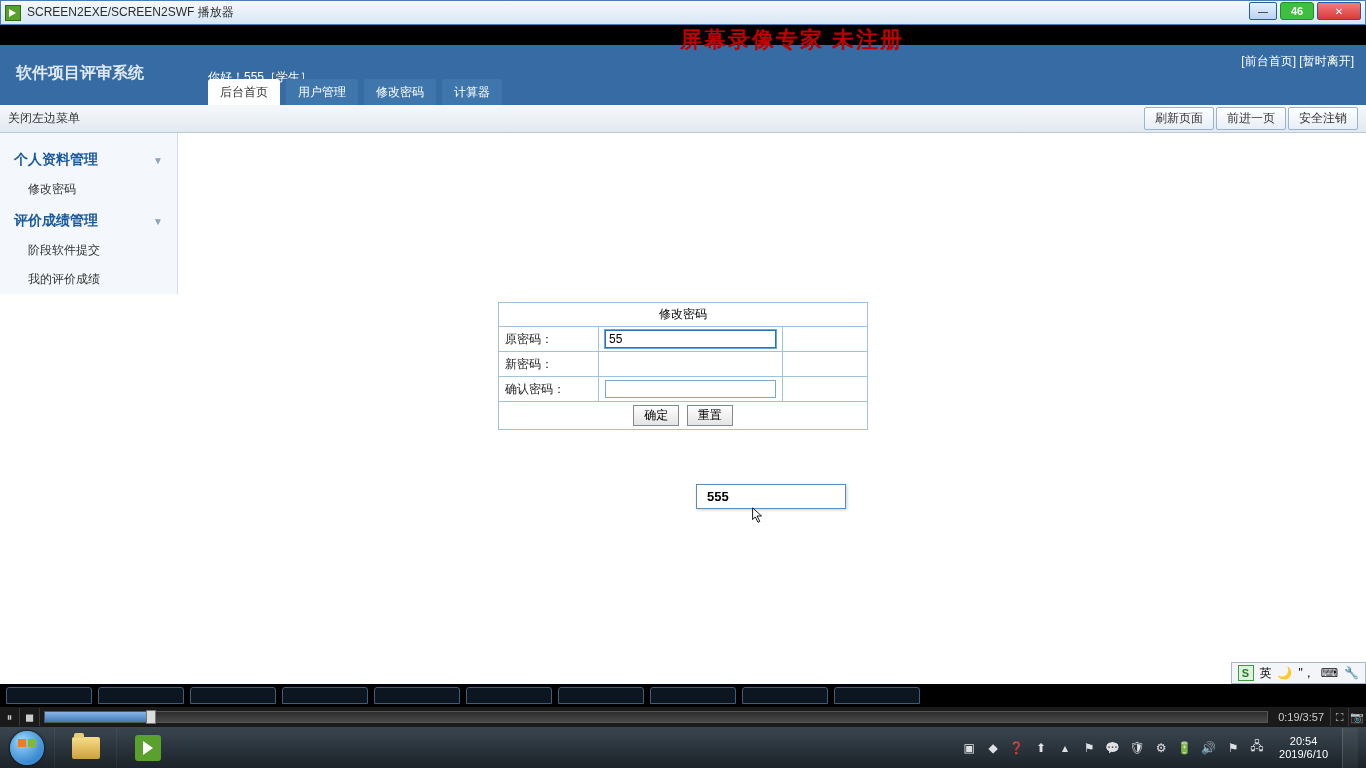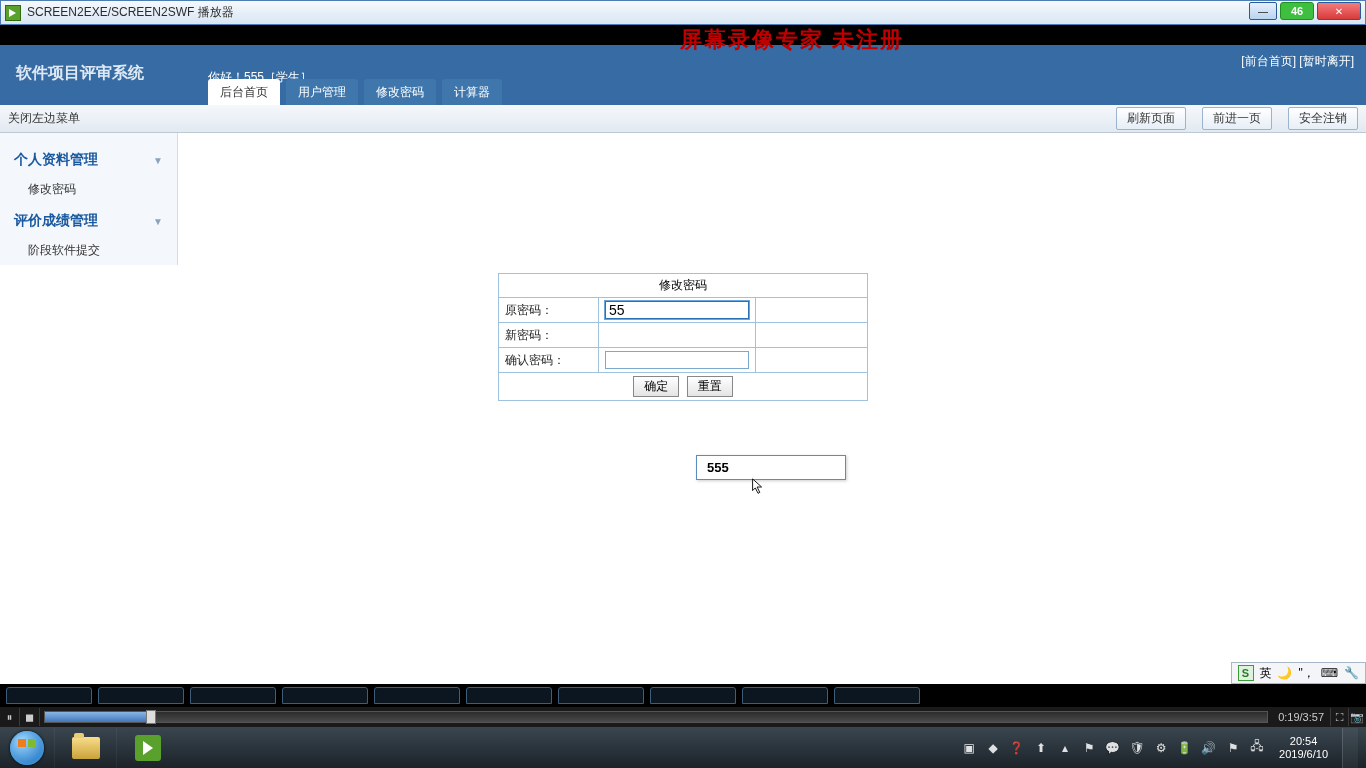--- a/index.html
+++ b/index.html
@@ -24,38 +24,38 @@
     .greet { position:absolute; left:208px; top:24px; font-size:12px;}
     .overlay-txt { position:absolute; left:680px; top:-20px; font-size:22px; font-weight:bold; color:#c00000; letter-spacing:2px; z-index:50;}
     .hdr-links { position:absolute; right:12px; top:8px; font-size:12px;}
     .navtabs { position:absolute; left:208px; bottom:0; display:flex; gap:6px; }
     .navtab { padding:5px 12px 4px; background:#3f77ad; color:#fff; border-radius:3px 3px 0 0; cursor:pointer; font-size:12px;}
     .navtab.active { background:#fff; color:#333; }
 
     
     .tbar { height:28px; background:linear-gradient(#f5f8fb,#e2e9f1); border-bottom:1px solid #bcc8d4; display:flex; align-items:center; padding:0 8px; justify-content:space-between;}
     .tbar-left{ color:#333; cursor:pointer;}
-    .tbar-right{ display:flex; gap:16px;}
+    .tbar-right{ display:flex; gap:2px;}
     .tbtn{ padding:2px 10px; border:1px solid #9bb3cc; background:linear-gradient(#fff,#e6eef6); border-radius:2px; cursor:pointer; font-size:12px; color:#333;}
 
     
     .bodywrap{ display:flex; height:546px;flex-direction:column; }
     .sidebar{ width:178px; background:#f4f8fc; border-right:1px solid #d3dde7; padding-top:10px;}
     .side-grp-title{ color:#1b5aa0; font-weight:bold; font-size:14px; padding:8px 14px 6px; display:flex; align-items:center; justify-content:space-between;}
     .tri{ color:#8aa4be; font-size:10px;}
     .side-item{ padding:6px 0 6px 28px; color:#333; cursor:pointer; font-size:12px;}
 
     .content{ flex:1; padding-top:8px; display:flex; justify-content:center; align-items:flex-start; position:relative;}
 
     table.form{ border-collapse:collapse; width:370px; }
     table.form td{ border:1px solid #9fc3de; padding:3px 6px; font-size:12px; height:24px; }
     .fhdr td{ text-align:center; background:#fff; font-size:13px;}
     .lbl{ width:100px; color:#222;}
     .inp{ width:150px; }
-    .inp input{ width:144px; height:18px; border:1px solid #7aa8cf; padding:0 3px; font-size:14px;}
+    .inp input{ width:171px; height:18px; border:1px solid #7aa8cf; padding:0 3px; font-size:12px;}
     .inp input.focus{ border:1px solid #2a72b8; box-shadow:0 0 0 1px #6aa6dc;}
     .btns td{ text-align:center; padding:6px 0;}
     .fbtn{ padding:1px 10px; border:1px solid #888; background:linear-gradient(#fff,#e4e4e4); font-size:12px; cursor:pointer; margin:0 2px;}
 
     
     .ac-pop{ position:absolute; left:696px; top:190px; width:150px; border:1px solid #5a8cc0; background:#fff; box-shadow:1px 1px 3px rgba(0,0,0,.2);}
     .ac-item{ padding:4px 10px; font-weight:bold; font-size:13px; cursor:pointer;}
 
     .cursor-arrow{ position:absolute; left:751px; top:213px; width:14px; height:18px; z-index:60;}
 
@@ -138,20 +138,21 @@
       <span>个人资料管理</span>
       <span class="tri">▼</span>
     </div>
     <div class="side-item">修改密码</div>
 
     <div class="side-grp-title">
       <span>评价成绩管理</span>
       <span class="tri">▼</span>
     </div>
     <div class="side-item">阶段软件提交</div>
+    <div class="side-item">我的评价成绩</div>
   </div>
 
   <div class="content">
     <table class="form">
       <tbody>
           <tr class="fhdr">
             <td colspan="3">修改密码</td>
           </tr>
       <tr>
         <td class="lbl">原密码：</td>

